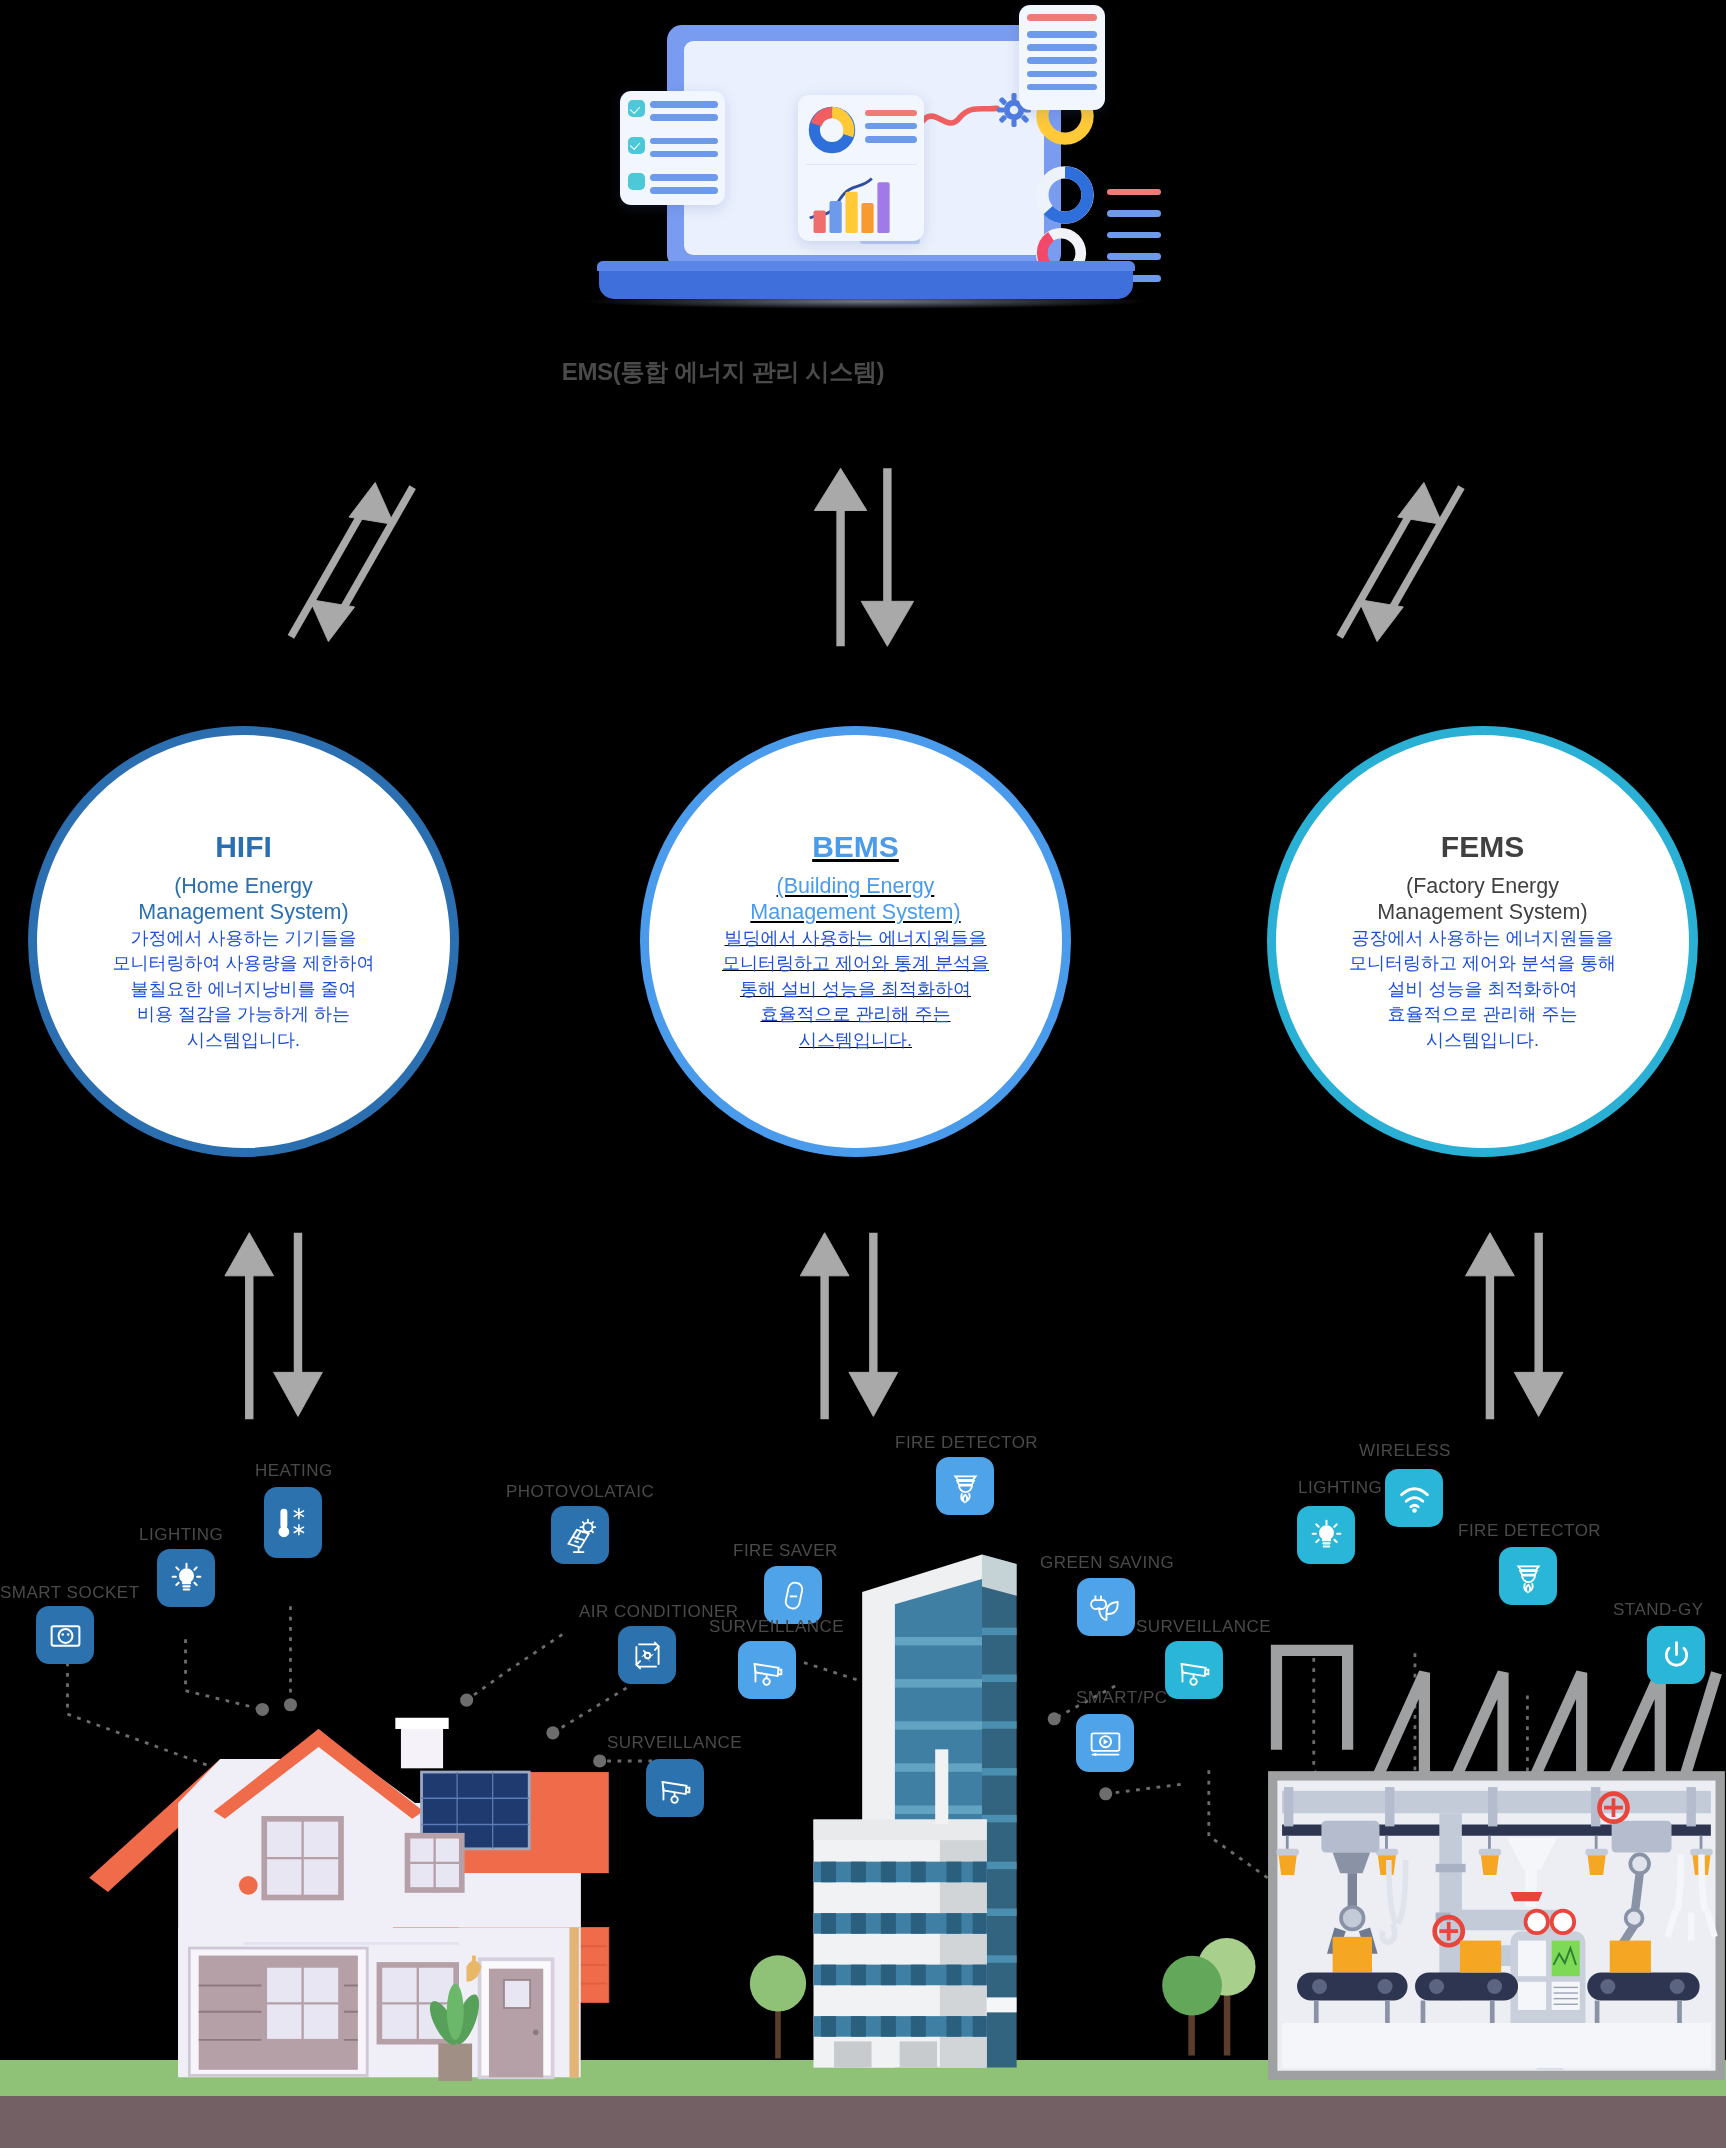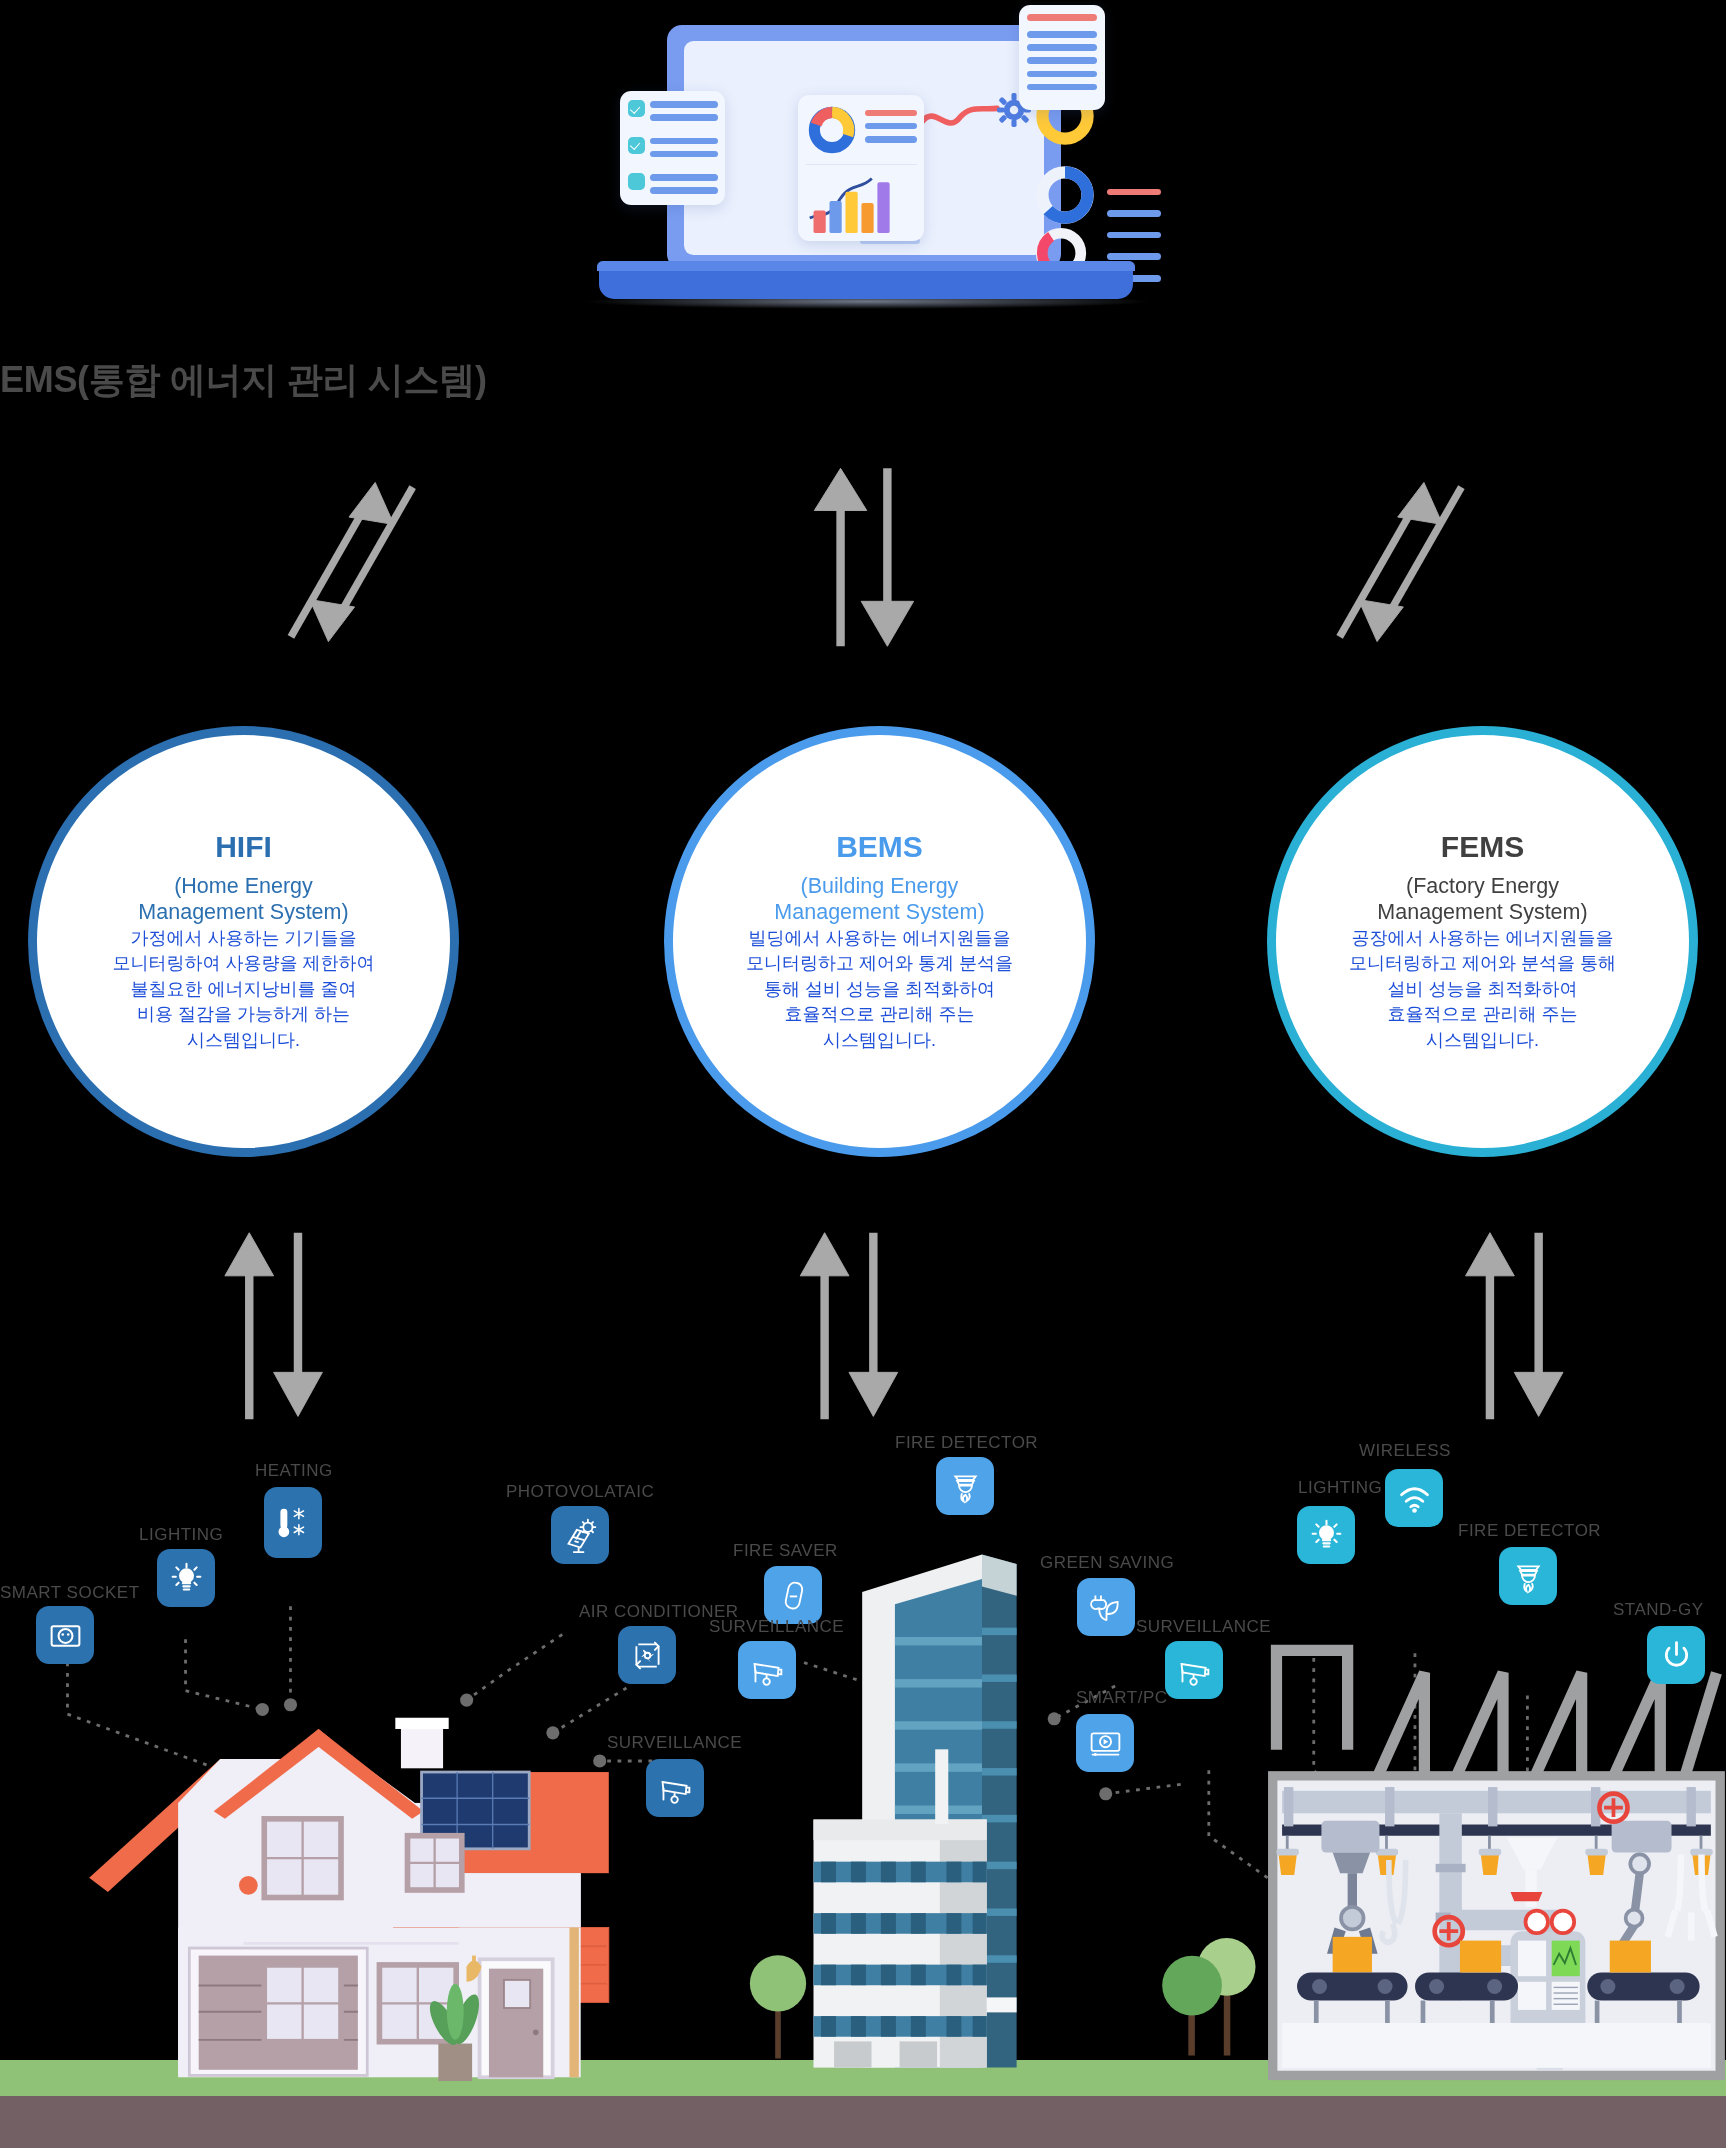--- a/index.html
+++ b/index.html
@@ -38,40 +38,40 @@
   .chk.off:after{display:none;}
   .chkrow{margin-bottom:9.4px; display:flex; align-items:flex-start;}
   .chkrow .lns{flex:1;padding-top:0.9px;}
   .wave { position:absolute; left:167px; top:58px; }
   .gear { position:absolute; left:313px; top:52px; width:34px; height:34px; }
   .midlines{position:absolute; left:176px; top:139px; width:60px;}
   .rightlines{position:absolute; left:423px; top:148px; width:54px;}
 
   
   .ems-caption {
-    position:absolute; left:0; top:356px; width:1446px; 
-    font-size:36px; font-weight:bold; color:#4a4a4a; letter-spacing:-0.3px;
+    position:absolute; left:0; top:356px; width:1446px; text-align:center;
+    font-size:24px; font-weight:bold; color:#4a4a4a; letter-spacing:-0.3px;
   }
 
   
   .arrows-top, .arrows-mid { position:absolute; }
 
   
   .circle {
     position:absolute; width:431px; height:431px; border-radius:50%;
     background:#fff; display:flex; flex-direction:column;
     align-items:center; justify-content:center; text-align:center;
     padding:0 41px;
   }
   .circle .ttl { font-size:30px; font-weight:bold; margin-bottom:9.4px; }
   .circle .sub { font-size:21.5px; line-height:1.22; margin-bottom:0; }
   .circle .desc{ font-size:18px; line-height:1.42; color:#1d4ed8; }
   #c-hems { left:28px;   top:726px; border:9.4px solid #2b6fb0; }
   #c-hems .ttl, #c-hems .sub { color:#2b6fb0; }
-  #c-bems { left:664px;  top:726px; border:9.4px solid #4a9bec; }
+  #c-bems { left:640px;  top:726px; border:9.4px solid #4a9bec;text-decoration:underline; }
   #c-bems .ttl, #c-bems .sub { color:#4a9bec; }
   #c-fems { left:1267px; top:726px; border:9.4px solid #29b0d4; }
   #c-fems .ttl, #c-fems .sub { color:#404040; }
 
   
   .scene { position:absolute; left:0; top:1433px; width:1727px; height:715px; }
   .ground-green { position:absolute; left:0; bottom:52px; width:1727px; height:36px; background:#8fc177; }
   .ground-brown { position:absolute; left:0; bottom:0;    width:1727px; height:52px; background:#726065; }
 
   .badge { position:absolute; width:58px; height:58px; border-radius:13px;

